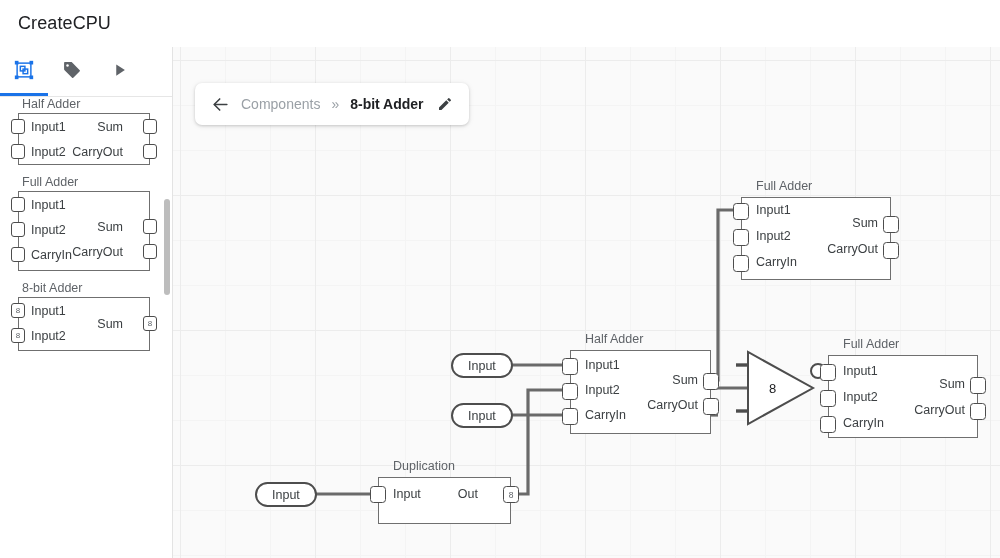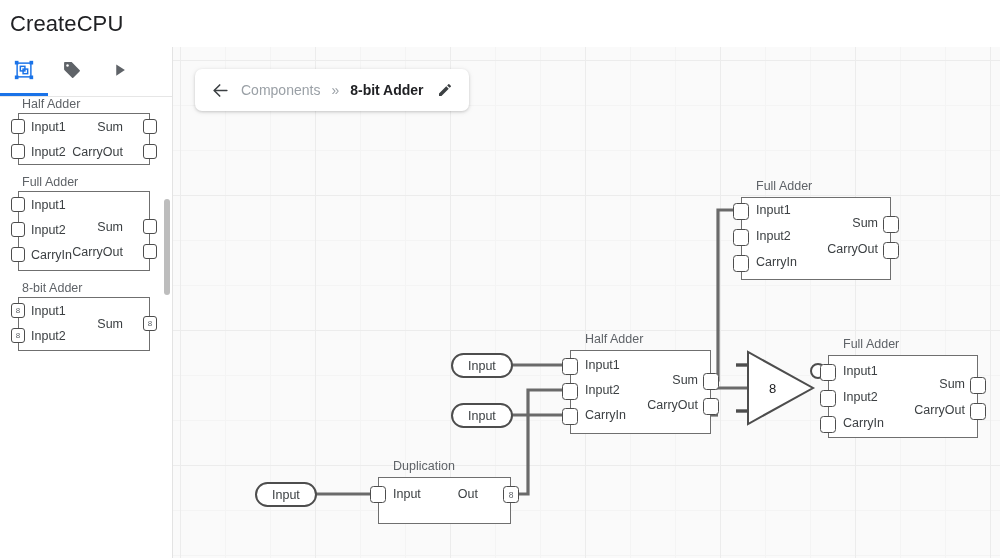--- a/index.html
+++ b/index.html
@@ -11,21 +11,21 @@
   }
   #app { position: relative; width: 1000px; height: 558px; }
 
   
   .titlebar {
     position: absolute; left: 0; top: 0; width: 1000px; height: 47px;
     background: #ffffff;
     display: flex; align-items: center;
   }
   .app-title {
-    font-size: 22px; color: #202124; padding-left: 10px; letter-spacing: .1px;
+    font-size: 18px; color: #202124; padding-left: 18px; letter-spacing: .1px;
   }
 
   
   .sidebar {
     position: absolute; left: 0; top: 47px; width: 173px; height: 511px;
     background: #ffffff;
     border-right: 1px solid #e3e3e3;
     overflow: hidden;
   }
   .tabs {
@@ -96,21 +96,21 @@
       linear-gradient(to bottom, #ececec 1px, transparent 1px),
       linear-gradient(to right, #f4f4f4 1px, transparent 1px),
       linear-gradient(to bottom, #f4f4f4 1px, transparent 1px);
     background-size: 135px 135px, 135px 135px, 45px 45px, 45px 45px;
     background-position: 7px 13px, 7px 13px, 7px 13px, 7px 13px;
     overflow: hidden;
   }
 
   
   .breadcrumb {
-    position: absolute; left: 22px; top: 22px;
+    position: absolute; left: 22px; top: 36px;
     height: 42px; min-width: 250px;
     background: #fff; border-radius: 7px;
     box-shadow: 0 1px 3px rgba(0,0,0,.17), 0 1px 6px rgba(0,0,0,.07);
     display: flex; align-items: center; gap: 11px; padding: 0 16px;
   }
   .bc-back { display: flex; align-items: center; cursor: pointer; }
   .bc-parent { font-size: 14px; color: #9aa0a6; cursor: pointer; }
   .bc-sep { font-size: 14px; color: #9aa0a6; }
   .bc-current { font-size: 14px; color: #202124; font-weight: 600; }
   .bc-edit { display: flex; align-items: center; cursor: pointer; margin-left: 2px; }

